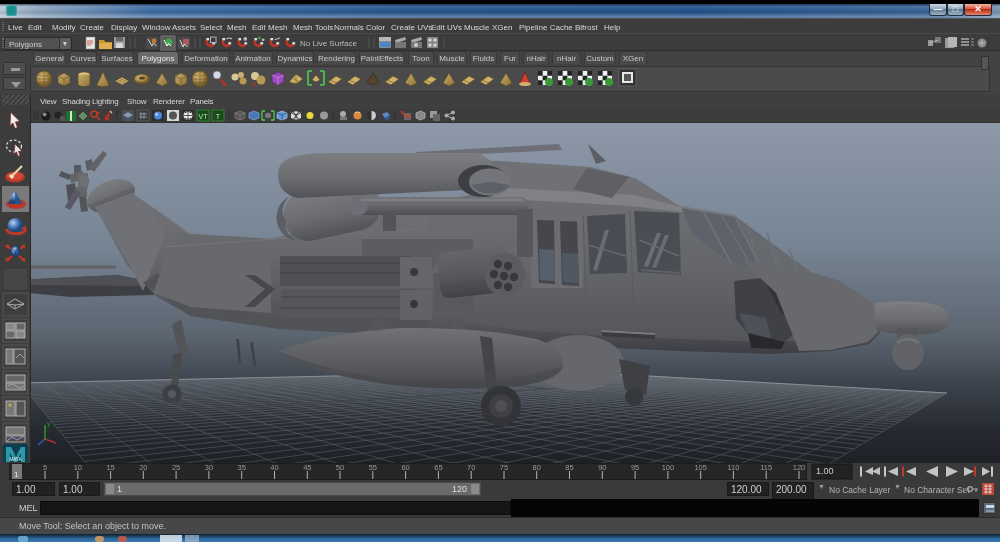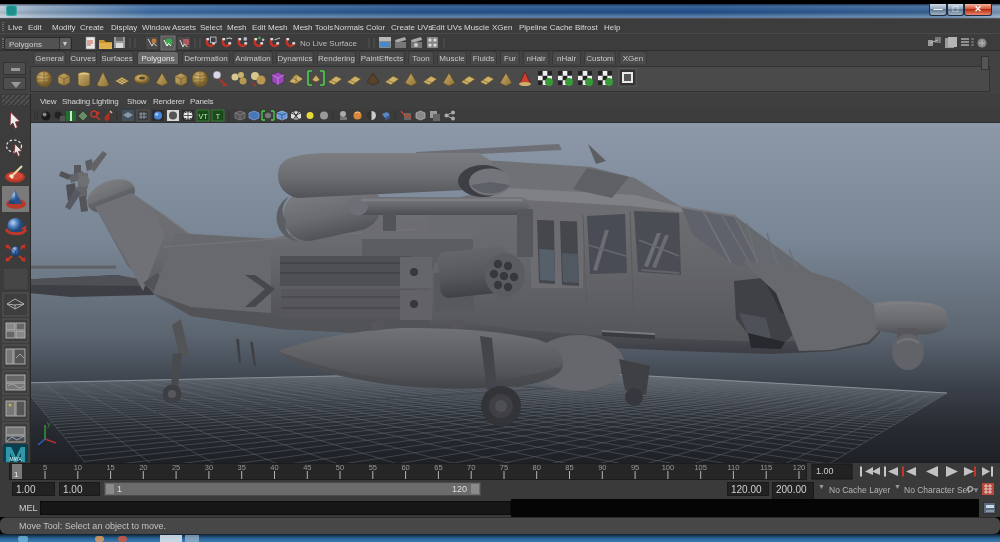--- a/index.html
+++ b/index.html
@@ -45,21 +45,21 @@
   #vpmenu{position:absolute;left:0;top:0;width:969px;height:15px;background:#3f3f3f;}
   #vpmenu .mi{position:absolute;top:3px;font-size:8px;letter-spacing:-0.2px;color:#d5d5d5;}
   #vptools{position:absolute;left:0;top:15px;width:969px;height:14px;background:#3c3c3c;border-bottom:1px solid #303030;}
   #vpcanvas{position:absolute;left:0;top:29px;width:969px;height:340px;}
 
   
   #timeslider{left:0;top:463px;width:1000px;height:17px;background:#3a3a3a;}
   #timerange{position:absolute;left:9px;top:0px;width:798px;height:17px;background:#262626;border:1px solid #1c1c1c;}
   #rangerow{left:0;top:480px;width:1000px;height:19px;background:#3a3a3a;}
   #melrow{left:0;top:499px;width:1000px;height:18px;background:#3a3a3a;}
-  #helpline{left:0;top:517px;width:1000px;height:17px;background:#474747;border-top:1px solid #2c2c2c;border-radius:6px;}
+  #helpline{left:0;top:517px;width:1000px;height:17px;background:#474747;border-top:1px solid #2c2c2c;}
   #taskbar{left:0;top:534px;width:1000px;height:8px;background:linear-gradient(180deg,#0e1c2e,#2a6496 55%,#3c7ab0);}
   .nfield{position:absolute;background:#222;border:1px solid #1a1a1a;color:#cfcfcf;font-size:10px;padding:1px 3px;}
 </style>
 </head>
 <body>
 <div id="root">
   <div id="titlebar" class="abs">
       <div class="tg"></div>
     <div id="title-ico"></div>
     <div id="btn-min" class="winbtn">

